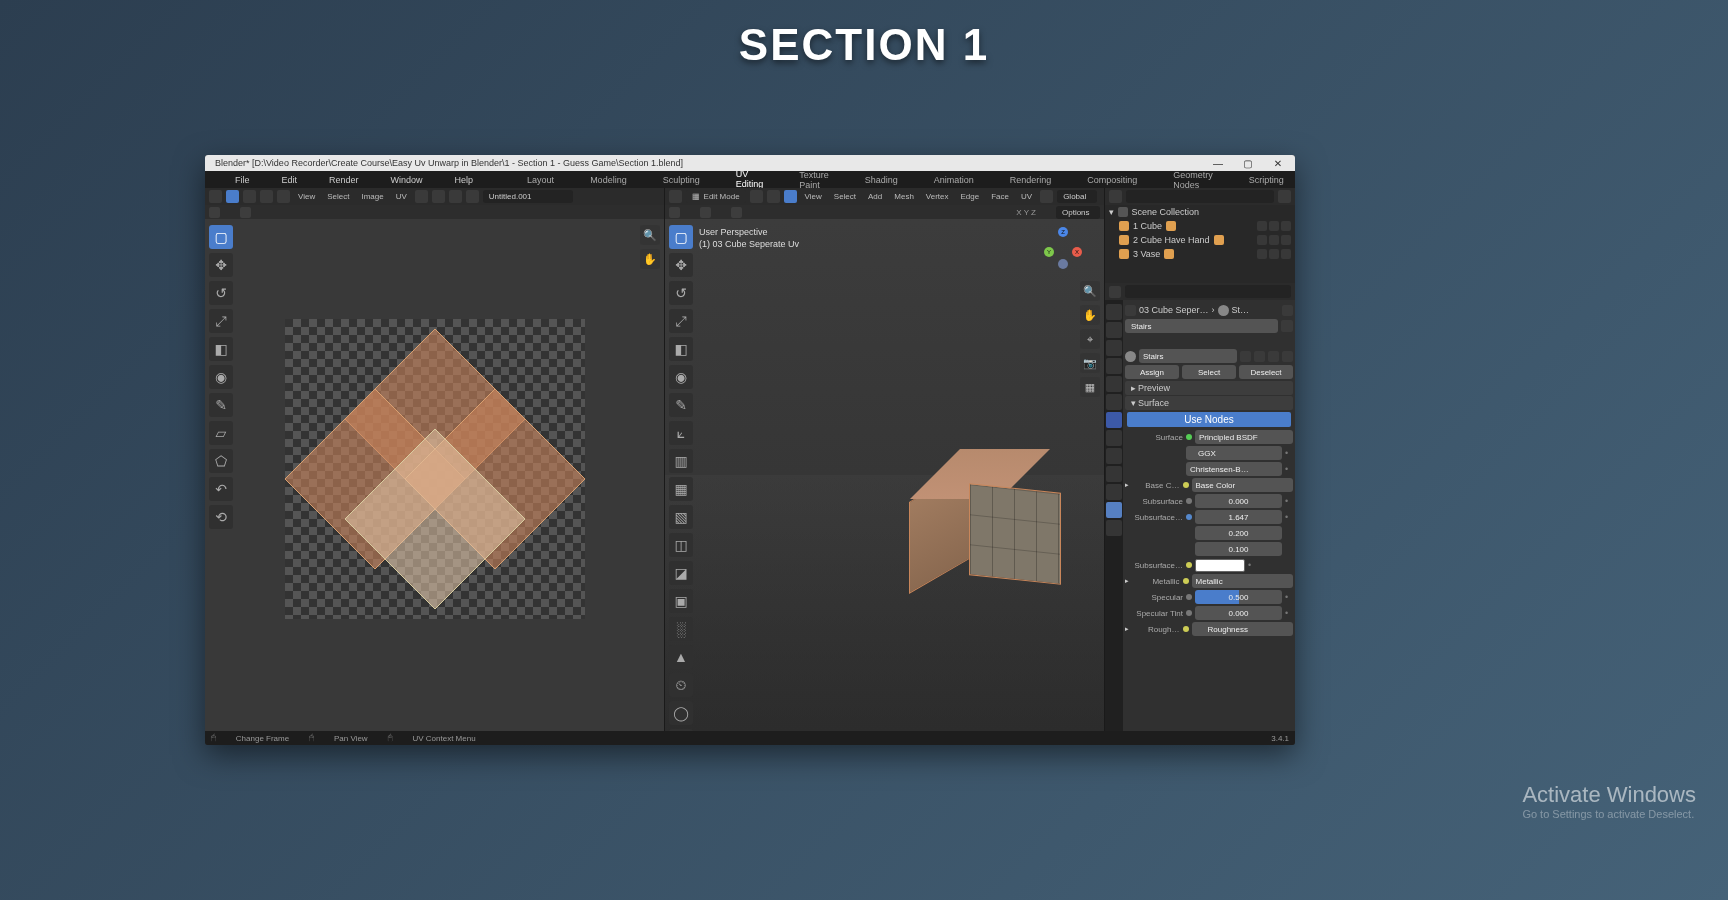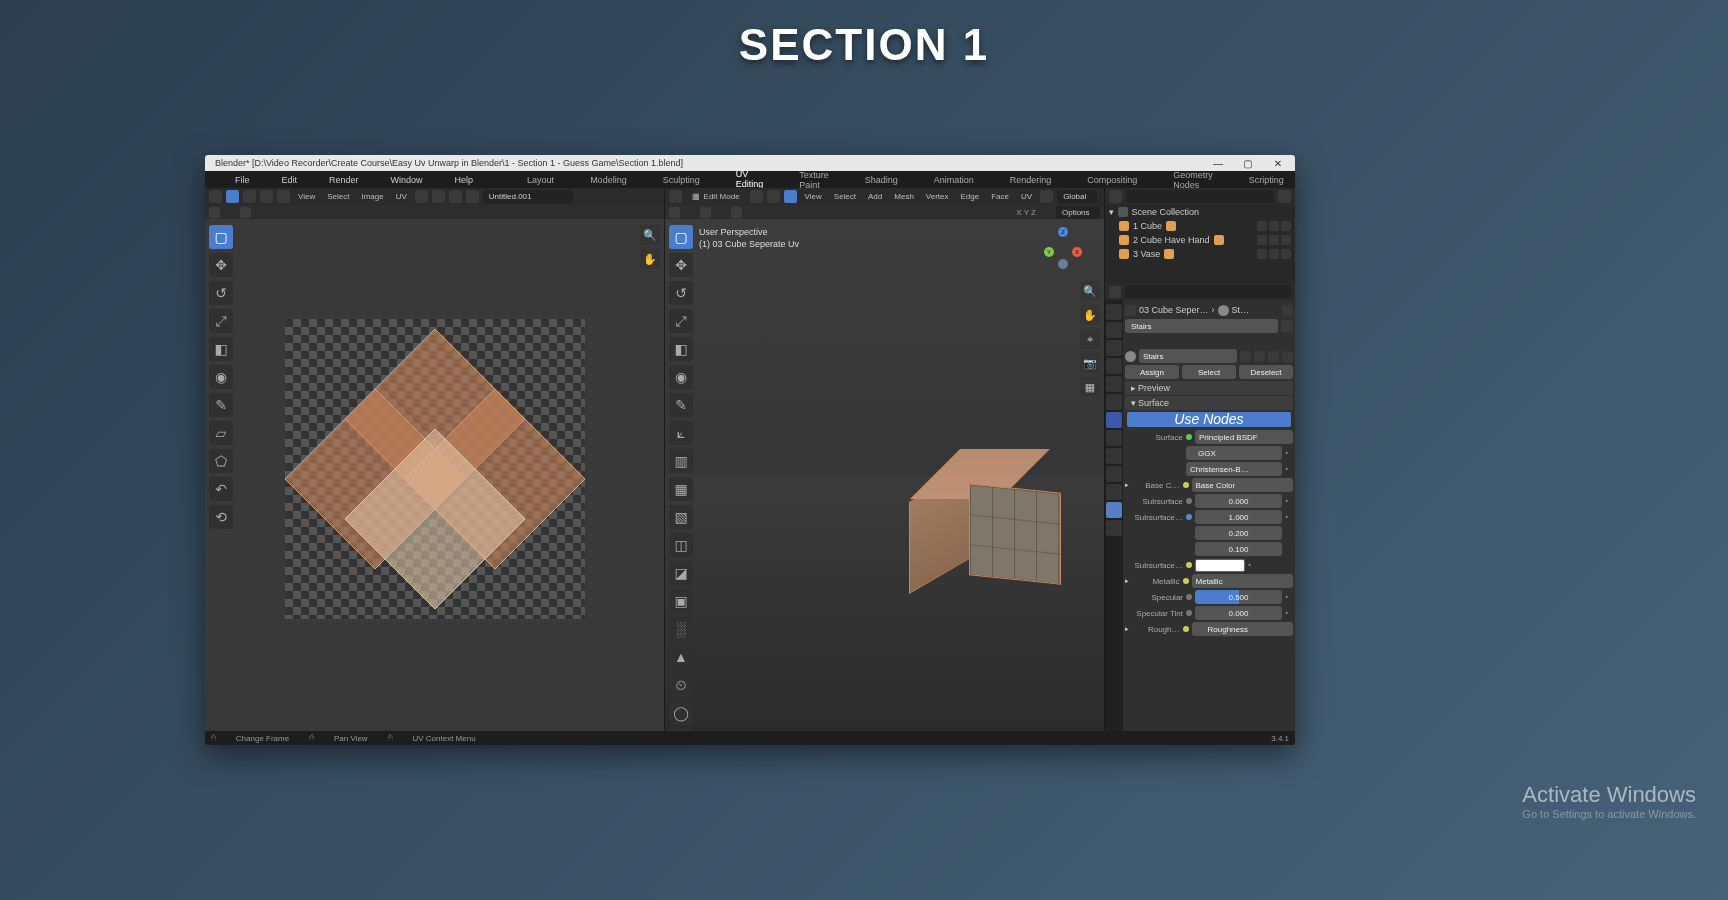--- a/index.html
+++ b/index.html
@@ -228,21 +228,21 @@
   .prop-tab.active { background:#5680c2; }
   .props-body { flex:1; background:#303030; font-size:9px; color:#ccc; padding:2px; overflow:hidden; }
   .props-header .ph-icon { width: 12px; height: 12px; }
   .props-row { display:flex; align-items:center; height:16px; gap:3px; }
   .props-panel-title { background:#3d3d3d; padding:2px 6px; margin:1px 0; border-radius:2px; }
   .props-panel-title.collapsed::before { content:"▸ "; }
   .props-panel-title.expanded::before { content:"▾ "; }
   .num-field { background:#545454; height:14px; border-radius:3px; flex:1; display:flex; align-items:center; justify-content:center; font-size:8px; color:#eee; }
   .color-swatch { width: 50px; height:13px; background:#ad7350; border:1px solid #666; border-radius:2px;}
   .color-swatch.white { background:#fff; }
-  .use-nodes { background:#4a7dcb; color:#fff; text-align:center; height:15px; line-height:15px; border-radius:2px; margin:2px; font-size:14px;font-style:italic; }
+  .use-nodes { background:#4a7dcb; color:#fff; text-align:center; height:15px; line-height:15px; border-radius:2px; margin:2px; font-size:10px; }
   .prop-label { width: 58px; text-align:right; color:#aaa; font-size:8px; overflow:hidden; white-space:nowrap; }
   .statusbar {
     height: 14px;
     background: #1d1d1d;
     display:flex; align-items:center; font-size:8px; color:#999; padding:0 6px; gap:20px;
   }
   .statusbar .right { margin-left:auto; }
   .activate-wm {
     position:absolute; bottom:80px; right:32px; color:rgba(255,255,255,.55); text-align:left;
   }
@@ -546,21 +546,21 @@
             </div>
             <div class="props-row">
               <span class="prop-label">Subsurface</span>
               <span style="width:6px;height:6px;border-radius:50%;background:#777"></span>
               <div class="num-field">0.000</div>
               <span style="width:8px;color:#777">•</span>
             </div>
             <div class="props-row">
               <span class="prop-label">Subsurface…</span>
               <span style="width:6px;height:6px;border-radius:50%;background:#58c"></span>
-              <div class="num-field">1.000</div>
+              <div class="num-field">1.647</div>
               <span style="width:8px;color:#777">•</span>
             </div>
             <div class="props-row">
               <span class="prop-label"></span>
               <span style="width:6px"></span>
               <div class="num-field">0.200</div>
               <span style="width:8px"></span>
             </div>
             <div class="props-row">
               <span class="prop-label"></span>
@@ -611,14 +611,14 @@
     <span>Pan View</span>
     <span>🖱</span>
     <span>UV Context Menu</span>
     <span class="right">3.4.1</span>
   </div>
 
 </div>
 
 <div class="activate-wm">
   <div class="l1">Activate Windows</div>
-  <div class="l2">Go to Settings to activate Windows.</div>
+  <div class="l2">Go to Settings to activate Deselect.</div>
 </div>
 
 </body></html>

